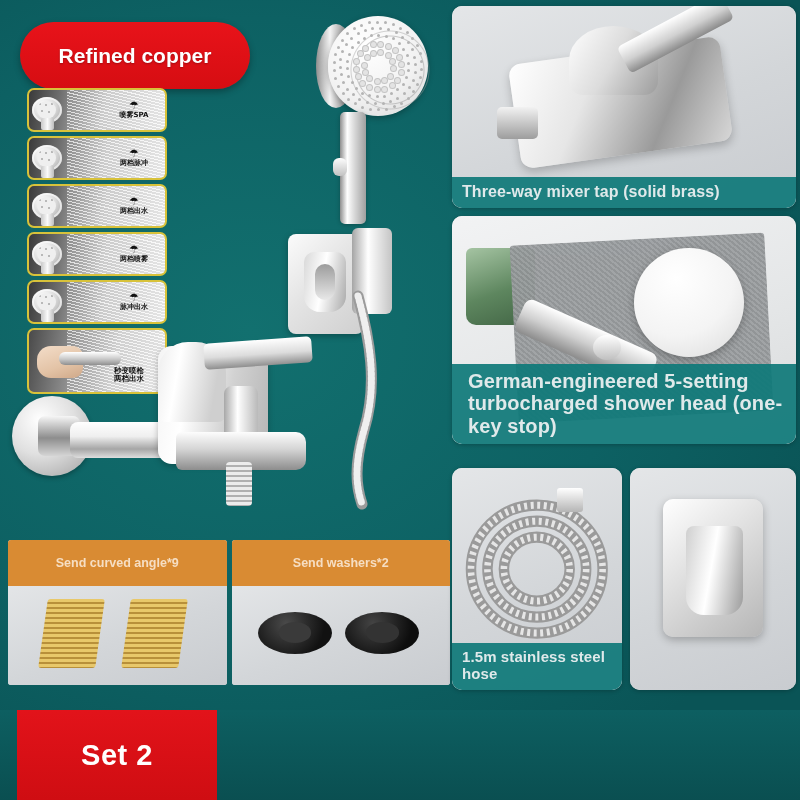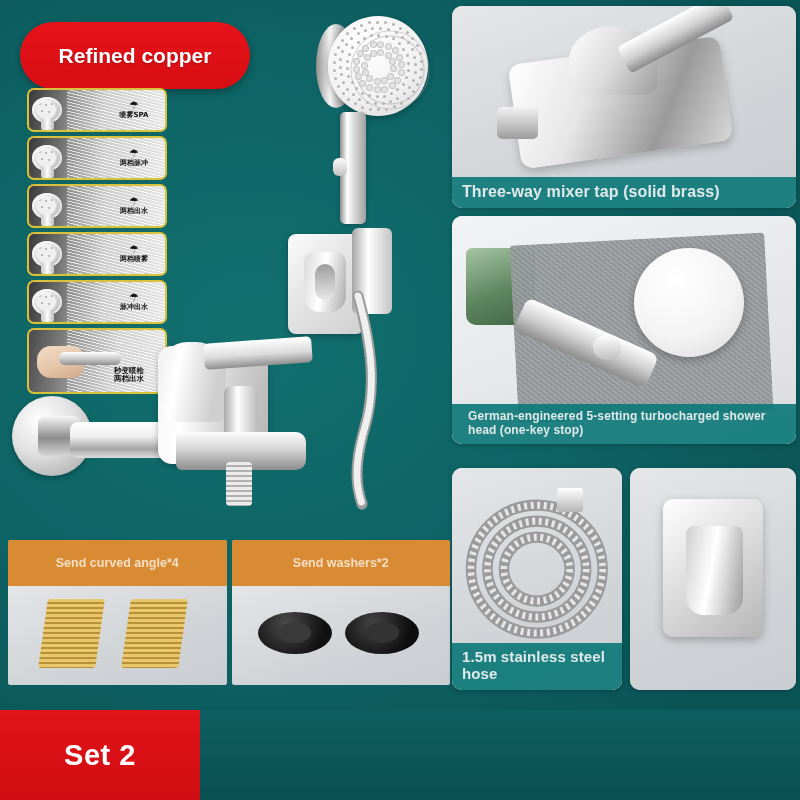--- a/index.html
+++ b/index.html
@@ -265,21 +265,21 @@
     position:absolute;left:34%;top:26%;width:34%;height:40%;border-radius:8px 8px 18px 18px;
     background:linear-gradient(100deg,#cfcfcf,#ffffff 45%,#9b9b9b);
   }
 
   
   #banner{
     position:absolute;left:0;top:710px;width:800px;height:90px;
     background:linear-gradient(180deg,#0d5f61,#0a4f51);
   }
   #set-box{
-    position:absolute;left:0;top:0;width:200px;height:90px;
+    position:absolute;left:17px;top:0;width:200px;height:90px;
     background:linear-gradient(180deg,#e2131a,#cf0d12);
     display:flex;align-items:center;justify-content:center;
   }
   #set-box .t{color:#fff;font-size:29px;font-weight:bold;letter-spacing:.5px;}
   #banner-desc{
     position:absolute;left:200px;top:0;right:0;height:90px;
     display:flex;align-items:center;justify-content:center;text-align:center;
     color:#e2ecec;font-size:17px;font-weight:bold;line-height:1.35;padding:0 14px;
     box-sizing:border-box;
   }
@@ -510,21 +510,21 @@
     <div class="diverter"></div>
     <div class="spout"></div>
     <div class="outlet"></div>
   </div>
 
   <div id="acc">
 
 
 
     <div class="acc-item">
-      <div class="acc-head">Send curved angle*4</div>
+      <div class="acc-head">Send curved angle*9</div>
       <div class="acc-img photo-gray">
         <div style="position:absolute;left:16%;top:18%;width:26%;height:66%;background:repeating-linear-gradient(180deg,#e8c86a 0 3px,#b8903a 3px 5px);border-radius:3px;transform:skewX(-8deg);"></div>
         <div style="position:absolute;left:54%;top:18%;width:26%;height:66%;background:repeating-linear-gradient(180deg,#e8c86a 0 3px,#b8903a 3px 5px);border-radius:3px;transform:skewX(-8deg);"></div>
       </div>
     </div>
 
     <div class="acc-item">
       <div class="acc-head">Send washers*2</div>
       <div class="acc-img photo-gray">
         <div class="ring" style="left:12%;top:30%;width:34%;height:40%;background:radial-gradient(circle at 38% 28%,#4a4a4a,#111 70%);">
@@ -548,21 +548,21 @@
   </div>
 
   <div class="panel" id="p-head">
     <div class="panel-photo" style="background:linear-gradient(160deg,#f2f3f4 0%,#e4e6e7 60%,#d9dbdc 100%);">
       <div class="bottle"></div>
       <div class="towel"></div>
       <div class="sh-handle"></div>
       <div class="sh-face"></div>
       <div style="position:absolute;left:41%;top:52%;width:8%;height:11%;border-radius:50%;background:linear-gradient(180deg,#fff,#c0c0c0);"></div>
     </div>
-    <div class="cap" style="font-size:12px;padding-left:16px;">German-engineered 5-setting turbocharged shower head (one-key stop)</div>
+    <div class="cap" style="font-size:20px;padding-left:16px;">German-engineered 5-setting turbocharged shower head (one-key stop)</div>
   </div>
 
   <div class="panel" id="p-hose">
     <div class="panel-photo photo-gray">
       <svg class="hose-coil" viewBox="0 0 100 100" preserveAspectRatio="none">
         <g fill="none" stroke="#9a9a9a" stroke-width="7">
           <ellipse cx="50" cy="52" rx="44" ry="40"></ellipse>
           <ellipse cx="50" cy="52" rx="33" ry="30"></ellipse>
           <ellipse cx="50" cy="52" rx="22" ry="20"></ellipse>
         </g>

